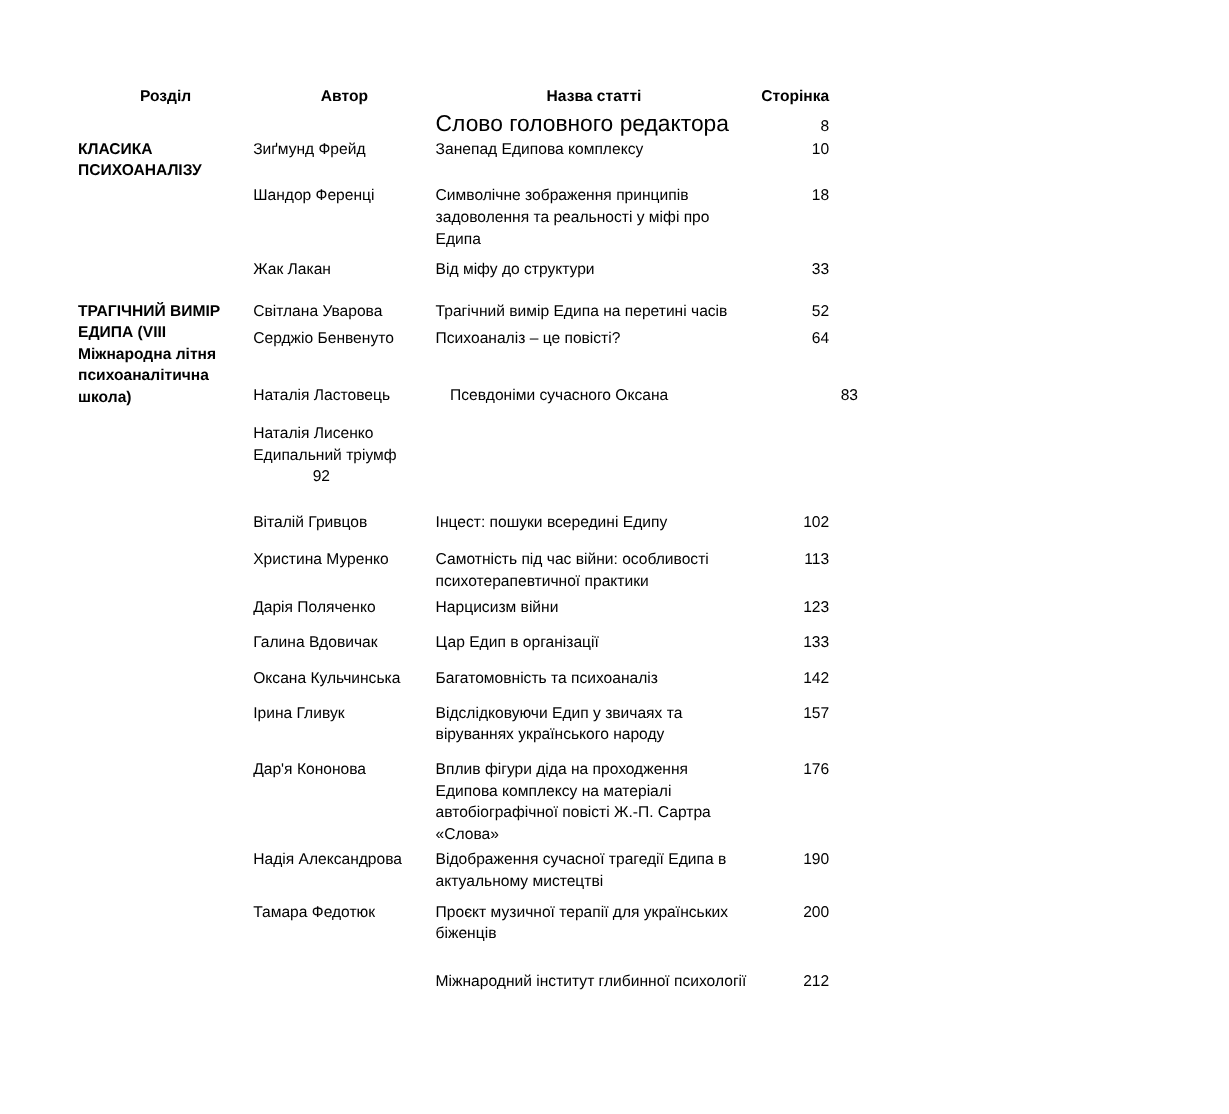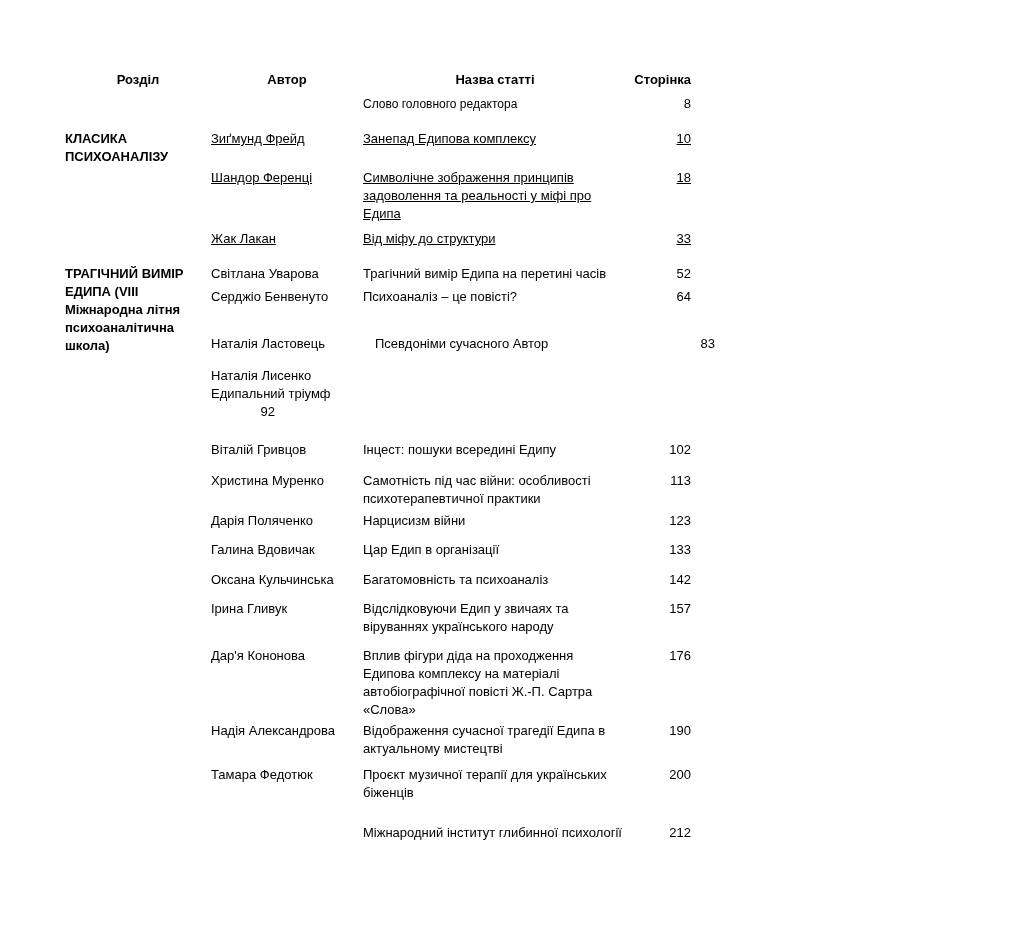--- a/index.html
+++ b/index.html
@@ -21,21 +21,21 @@
   .hc2 { width: 152px; text-align: center; flex: none; }
   .hc3 { width: 264px; text-align: center; flex: none; }
   .hc4 { width: 64px;  text-align: right;  flex: none; }
 
   .row { display: flex; align-items: flex-start; }
   .c-author { width: 152px; flex: none; white-space: nowrap; overflow: visible; }
   .c-title  { width: 264px; flex: none; }
   .c-page   { width: 64px;  flex: none; text-align: right; }
 
   .editor-row { margin-left: 298px; width: 328px; align-items: baseline; }
-  .editor-row .c-title { font-size: 12px; line-height: 22px; }
+  .editor-row .c-title { font-size: 19px; line-height: 22px; }
 
   .section { position: relative; }
   .section-label {
     position: absolute; left: 0; top: 0;
     width: 146px; font-weight: bold;
   }
   .section-rows { margin-left: 146px; }
 
   .footer-rows { margin-left: 298px; width: 328px; }
 </style>
@@ -50,21 +50,21 @@
       <div class="hc2">Автор</div>
       <div class="hc3">Назва статті</div>
       <div class="hc4">Сторінка</div>
     </div>
 
     <div class="row editor-row">
       <div class="c-title">Слово головного редактора</div>
       <div class="c-page">8</div>
     </div>
 
-    <div class="section" style="margin-top:15px;text-decoration:underline;">
+    <div class="section" style="">
       <div class="section-label">КЛАСИКА ПСИХОАНАЛІЗУ</div>
       <div class="section-rows">
         <div class="row" style="margin-bottom:21px;">
           <div class="c-author">Зиґмунд Фрейд</div>
           <div class="c-title">Занепад Едипова комплексу</div>
           <div class="c-page">10</div>
         </div>
         <div class="row" style="margin-bottom:7px;">
           <div class="c-author">Шандор Ференці</div>
           <div class="c-title">Символічне зображення принципів задоволення та реальності у міфі про Едипа</div>
@@ -86,21 +86,21 @@
           <div class="c-title">Трагічний вимір Едипа на перетині часів</div>
           <div class="c-page">52</div>
         </div>
         <div class="row" style="margin-bottom:29px;">
           <div class="c-author">Серджіо Бенвенуто</div>
           <div class="c-title">Психоаналіз – це повісті?</div>
           <div class="c-page">64</div>
         </div>
         <div class="row" style="margin-bottom:14px;gap:12px;">
           <div class="c-author">Наталія Ластовець</div>
-          <div class="c-title">Псевдоніми сучасного Автор</div>
+          <div class="c-title">Псевдоніми сучасного Оксана</div>
           <div class="c-page">83</div>
         </div>
         <div class="row" style="margin-bottom:20px;flex-direction:column;">
           <div class="c-author">Наталія Лисенко</div>
           <div class="c-title">Едипальний тріумф</div>
           <div class="c-page">92</div>
         </div>
         <div class="row" style="margin-bottom:13px;">
           <div class="c-author">Віталій Гривцов</div>
           <div class="c-title">Інцест: пошуки всередині Едипу</div>

